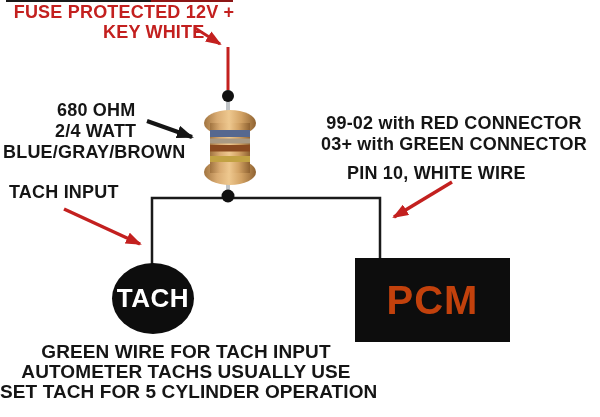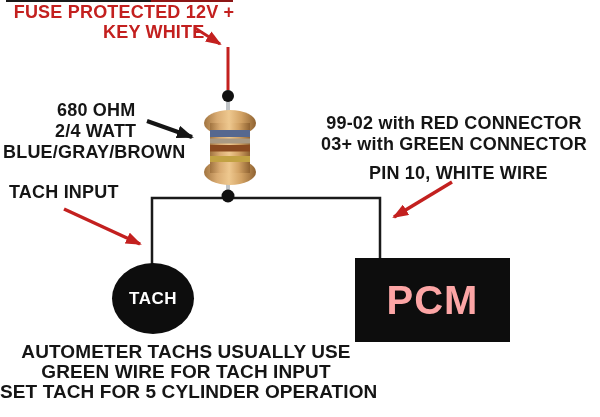--- a/index.html
+++ b/index.html
@@ -12,27 +12,27 @@
   .red  { color:#c3201f; }
   .c    { text-align:center; }
   .f18  { font-size:18px; line-height:21px; }
   .f19  { font-size:18px; line-height:21px; }
   .layer { position:absolute; left:0; top:0; }
   .strip { position:absolute; top:0; height:2px; }
   .node-tach {
     position:absolute; left:112px; top:263px; width:82px; height:71px;
     background:#0d0d0d; border-radius:50%;
     display:flex; align-items:center; justify-content:center;
-    color:#ffffff; font-size:17px; letter-spacing:0.5px;
+    color:#ffffff; font-size:26px; letter-spacing:0.5px;
   }
   .node-pcm {
     position:absolute; left:355px; top:258px; width:155px; height:84px;
     background:#0d0d0d;
     display:flex; align-items:center; justify-content:center;
-    color:#fca5a5; font-size:40px; letter-spacing:1px;
+    color:#c2410c; font-size:40px; letter-spacing:1px;
   }
   .conn-block { left:306px; top:113px; width:296px; }
   .footer-block { left:0px; top:342px; width:372px; font-size:19px; line-height:20px; letter-spacing:0.1px; }
 </style>
 </head>
 <body>
 
 <div class="canvas">
 
   <div class="strip" style="left:6px; width:145px; background:#1a1a1a;"></div>
@@ -89,29 +89,29 @@
   <div class="lbl f19" style="left:57px; top:100px;">680 OHM</div>
   <div class="lbl f19" style="left:55px; top:121px;">2/4 WATT</div>
   <div class="lbl f19" style="left:9px; top:182px;">TACH INPUT</div>
 
   <div class="lbl f18" style="left:3px; top:142px;">BLUE/GRAY/BROWN</div>
 
   <div class="lbl f18 c conn-block">
     <div>99-02 with RED CONNECTOR</div>
     <div>03+ with GREEN CONNECTOR</div>
   </div>
-  <div class="lbl f18" style="left:369px; top:163px;">PIN 10, WHITE WIRE</div>
+  <div class="lbl f18" style="left:347px; top:163px;">PIN 10, WHITE WIRE</div>
 
   <div class="node-tach">
     <span>TACH</span>
   </div>
 
   <div class="node-pcm">
     <span>PCM</span>
   </div>
 
   <div class="lbl c footer-block" style="white-space:normal;">
+    <div style="white-space:nowrap;">GREEN WIRE FOR TACH INPUT</div>
     <div style="white-space:nowrap;">AUTOMETER TACHS USUALLY USE</div>
-    <div style="white-space:nowrap;">GREEN WIRE FOR TACH INPUT</div>
     <div style="white-space:nowrap;">SET TACH FOR 5 CYLINDER OPERATION</div>
   </div>
 
 </div>
 
 </body></html>

